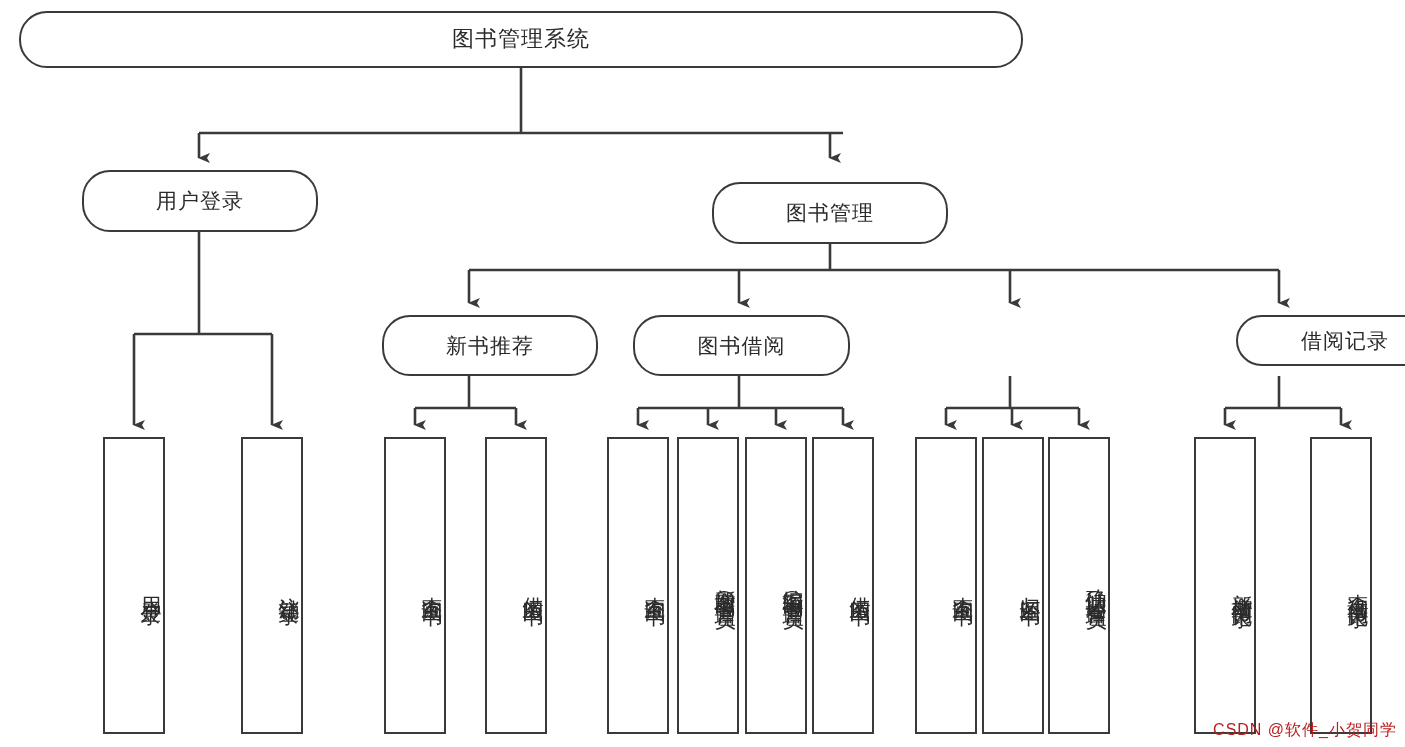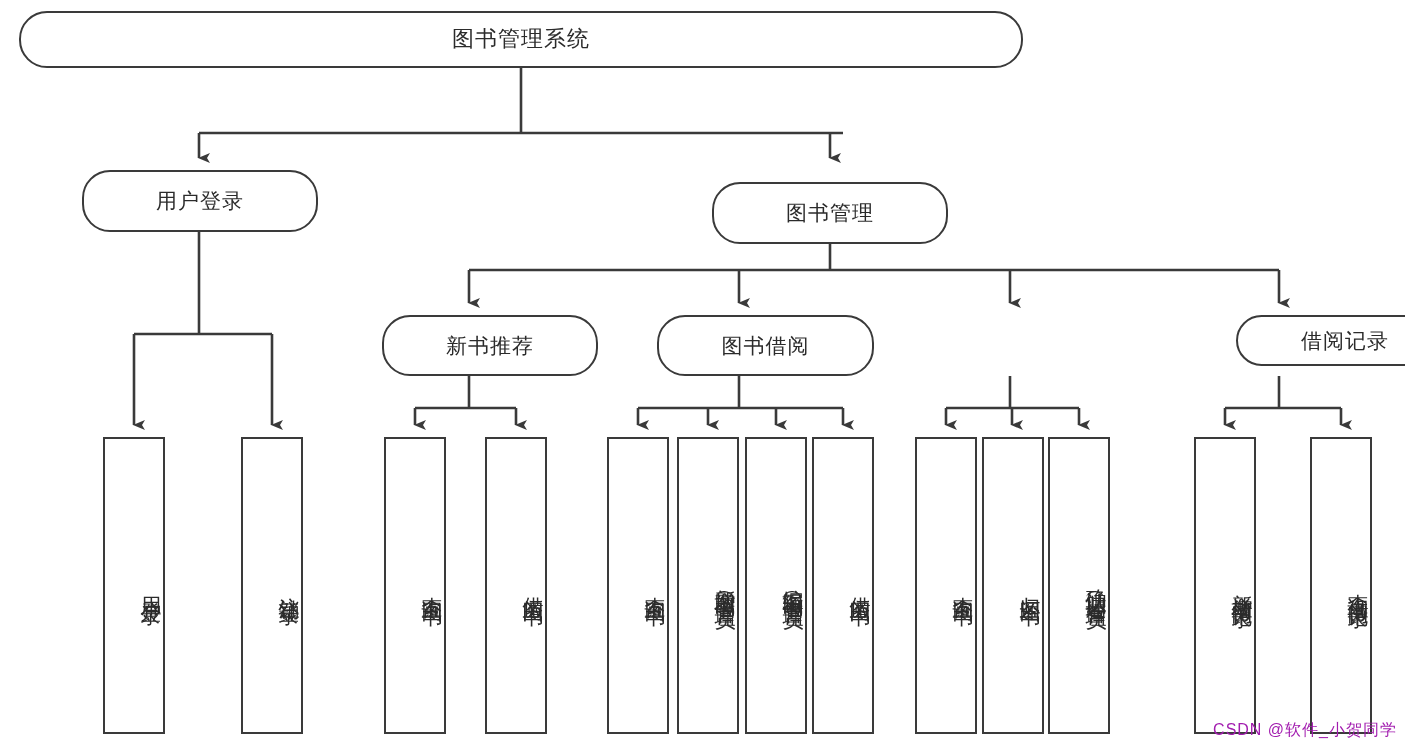--- a/index.html
+++ b/index.html
@@ -10,21 +10,21 @@
   .node{position:absolute;box-sizing:border-box;background:#ffffff;
         border:2.5px solid #3a3a3a;display:flex;align-items:center;justify-content:center;
         color:#2b2b2b;}
   .node.horiz{font-size:21px;letter-spacing:1px;line-height:1.2;text-align:left;border-radius:28px;}
   .node.root{font-size:22px;}
   .node.vert{writing-mode:vertical-rl;text-orientation:upright;
              font-size:21px;letter-spacing:3px;line-height:1.15;
              padding:10px 0;align-items:flex-start;justify-content:center;}
   .node.vert.tall{align-items:flex-start;}
 
-  .watermark{position:absolute;right:8px;bottom:6px;font-size:16px;color:#a21caf;
+  .watermark{position:absolute;right:8px;bottom:6px;font-size:16px;color:#b91c1c;
              letter-spacing:1px;white-space:nowrap;}
 </style>
 </head>
 <body>
 
 <div id="canvas">
 
   <svg class="wires" viewBox="0 0 1405 747" xmlns="http://www.w3.org/2000/svg">
     <defs>
       <marker id="arw" markerWidth="10" markerHeight="12" refX="5" refY="11" orient="auto" markerUnits="userSpaceOnUse">
@@ -74,21 +74,21 @@
       <path d="M1341,408 L1341,425" marker-end="url(#arw)"></path>
     </g>
   </svg>
 
   <div class="node horiz root" style="left:19px;top:11px;width:1004px;height:57px;">图书管理系统</div>
 
   <div class="node horiz" style="left:82px;top:170px;width:236px;height:62px;">用户登录</div>
   <div class="node horiz" style="left:712px;top:170px;width:236px;height:62px;margin-top:12px;">图书管理</div>
 
   <div class="node horiz" style="left:382px;top:315px;width:216px;height:61px;">新书推荐</div>
-  <div class="node horiz" style="left:633px;top:315px;width:217px;height:61px;margin-left:24px;">图书借阅</div>
+  <div class="node horiz" style="left:633px;top:315px;width:217px;height:61px;">图书借阅</div>
   <div class="node horiz" style="left:1236px;top:315px;width:218px;height:51px;">借阅记录</div>
 
   <div class="node vert" style="left:103px;top:437px;width:62px;height:297px;">用户登录</div>
   <div class="node vert" style="left:241px;top:437px;width:62px;height:297px;">注销登录</div>
 
   <div class="node vert" style="left:384px;top:437px;width:62px;height:297px;">查询图书</div>
   <div class="node vert" style="left:485px;top:437px;width:62px;height:297px;">借阅图书</div>
 
   <div class="node vert" style="left:607px;top:437px;width:62px;height:297px;">查询图书</div>
   <div class="node vert tall" style="left:677px;top:437px;width:62px;height:297px;">新增图书（管理员）</div>

